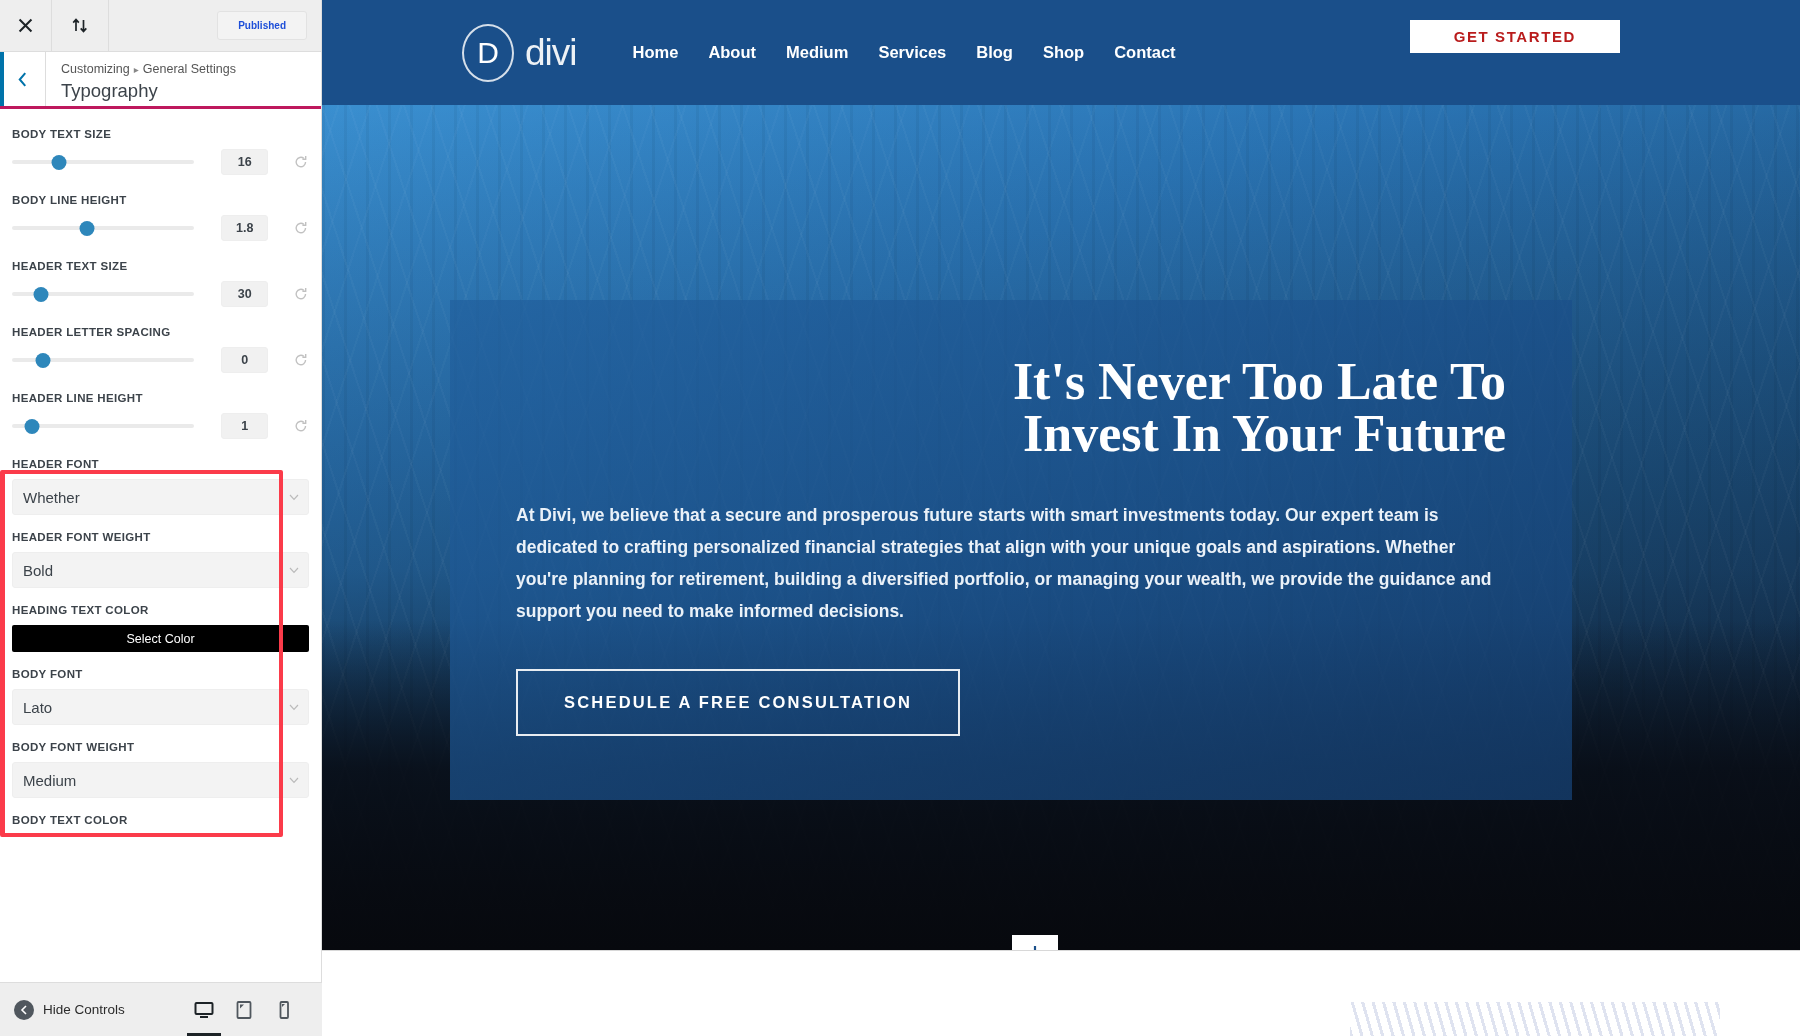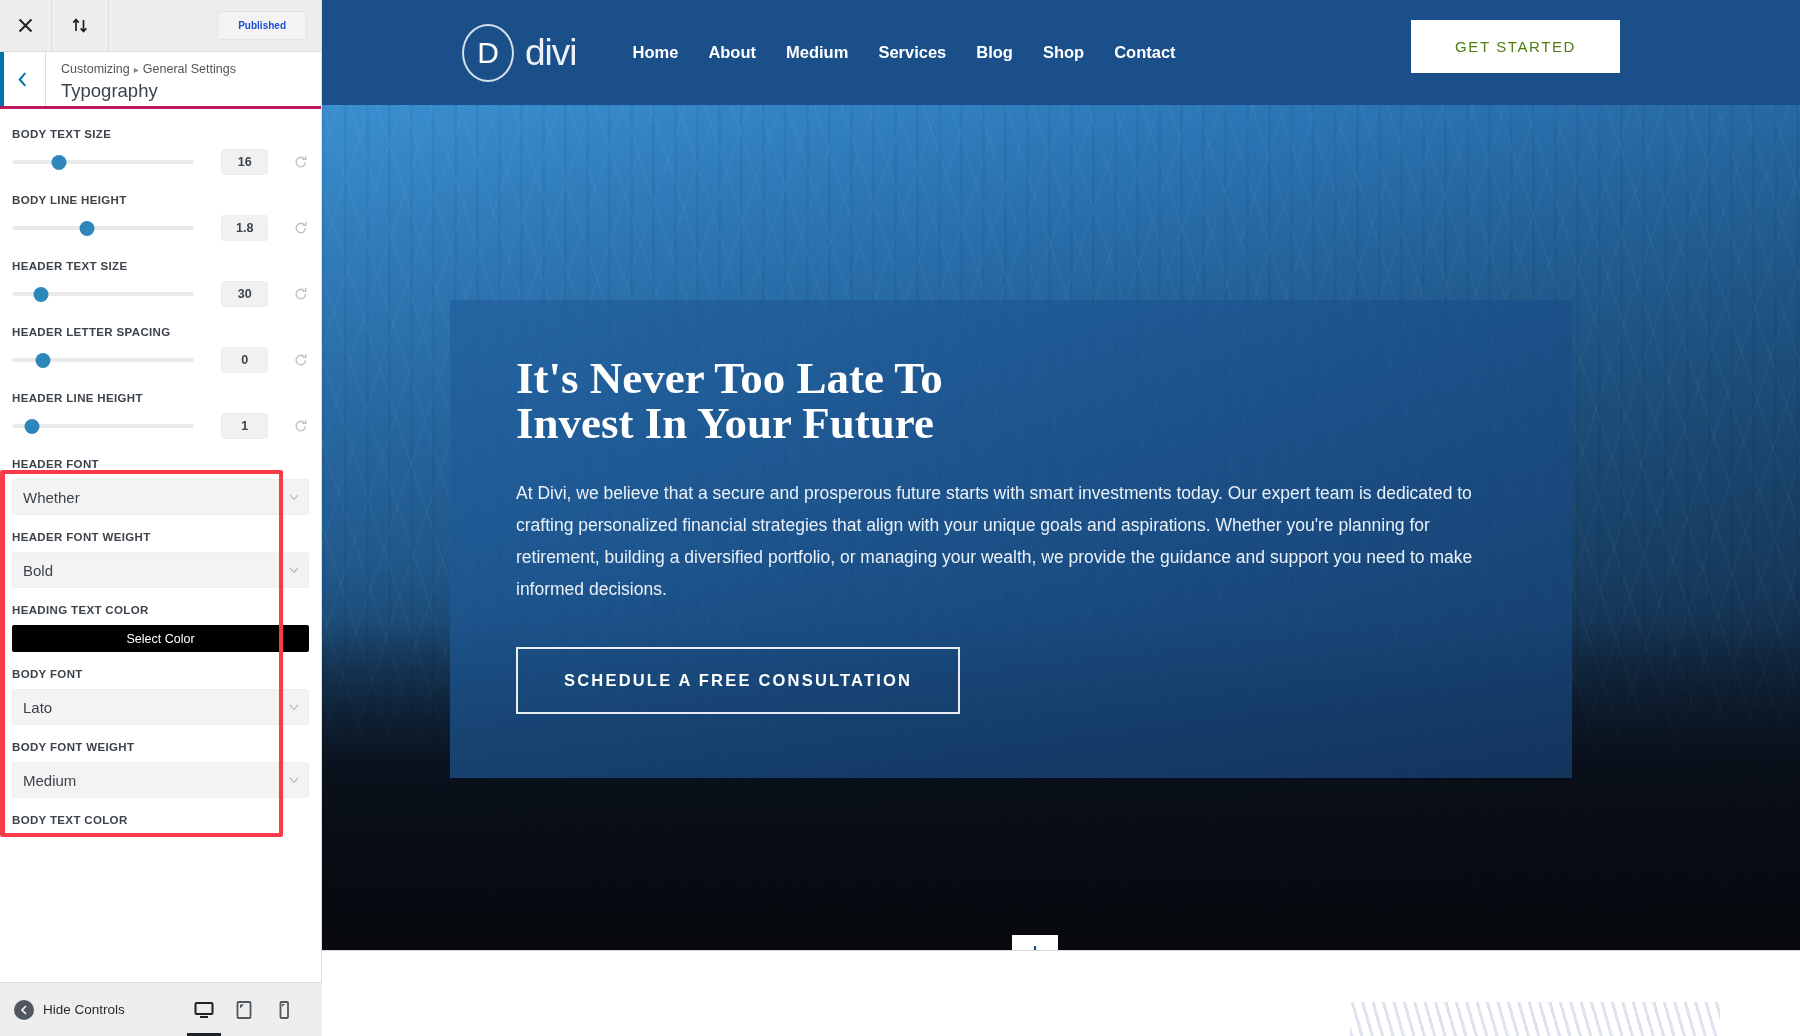--- a/index.html
+++ b/index.html
@@ -160,22 +160,22 @@
     color: #fff; font-size: 30px; font-family: "Liberation Sans", sans-serif; font-weight: 300;
   }
   .logo-text { color: #fff; font-size: 37px; font-weight: 300; letter-spacing: -1px; opacity:.92;}
   .nav-links { display: flex; gap: 30px; margin-left: 56px; }
   .nav-links a {
     color: #fff; font-size: 16.5px; font-weight: 700; text-decoration: none;
     font-family: "Liberation Sans", sans-serif;
   }
   .get-started {
     position: absolute; right: 180px; top: 20px;
-    background: #fff; color: #4d7c0f; font-size: 15px; font-weight: 400;
-    letter-spacing: 1.6px; padding: 18px 44px; cursor: pointer;
+    background: #fff; color: #b91c1c; font-size: 15px; font-weight: 700;
+    letter-spacing: 1.6px; padding: 8px 44px; cursor: pointer;
   }
 
   .hero {
     position: relative; height: 845px; overflow: hidden;
     background:
       linear-gradient(180deg, rgba(45,120,190,0) 0%, rgba(10,25,45,0.25) 55%, rgba(8,16,28,0.92) 100%),
       linear-gradient(160deg, #3a8fd0 0%, #2a74b4 28%, #1d517f 62%, #14253b 100%);
   }
   .hero-tex {
     position: absolute; inset: 0;
@@ -189,26 +189,27 @@
     position: absolute; left:0; right:0; bottom: 0; height: 330px;
     background: linear-gradient(180deg, rgba(10,16,26,0) 0%, rgba(8,12,20,.85) 45%, #07090e 100%);
   }
   .hero-panel {
     position: absolute; left: 128px; top: 195px;
     width: 1122px; padding: 56px 66px 64px 66px;
     background: linear-gradient(150deg, rgba(33,96,158,.72) 0%, rgba(26,79,138,.72) 55%, rgba(22,66,118,.74) 100%);
   }
   .hero-h1 {
     font-family: "Liberation Serif", serif;
-    color: #fff; font-size: 45px; line-height: 1.0; font-weight: 700;
+    color: #fff; font-size: 52px; line-height: 1.0; font-weight: 700;
     letter-spacing: 0px;
+    text-align: right;
   }
   .hero-p {
-    color: #eaf1f8; font-size: 17.5px; line-height: 1.82; font-weight: 400;
-    margin-top: 32px; max-width: 985px;
+    color: #eaf1f8; font-size: 17.5px; line-height: 1.82; font-weight: 700;
+    margin-top: 40px; max-width: 985px;
   }
   .hero-cta {
     display: inline-block; margin-top: 42px;
     border: 2px solid rgba(255,255,255,.9); color: #fff;
     font-size: 16.5px; font-weight: 700; letter-spacing: 2.2px;
     padding: 22px 46px; cursor: pointer;
   }
   .scroll-btn {
     position: absolute; left: 690px; top: 830px;
     width: 46px; height: 46px; background: #fff;

